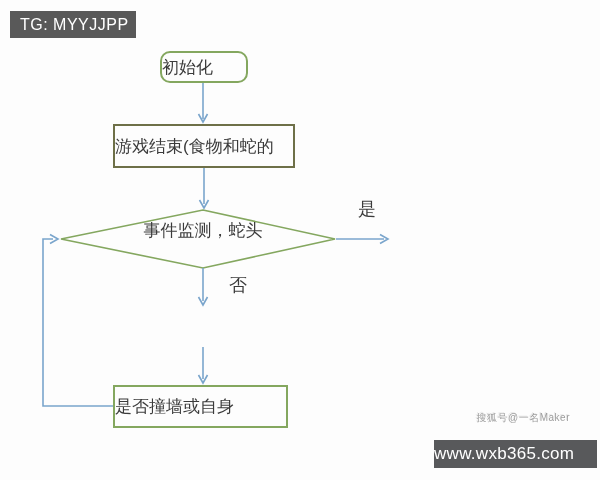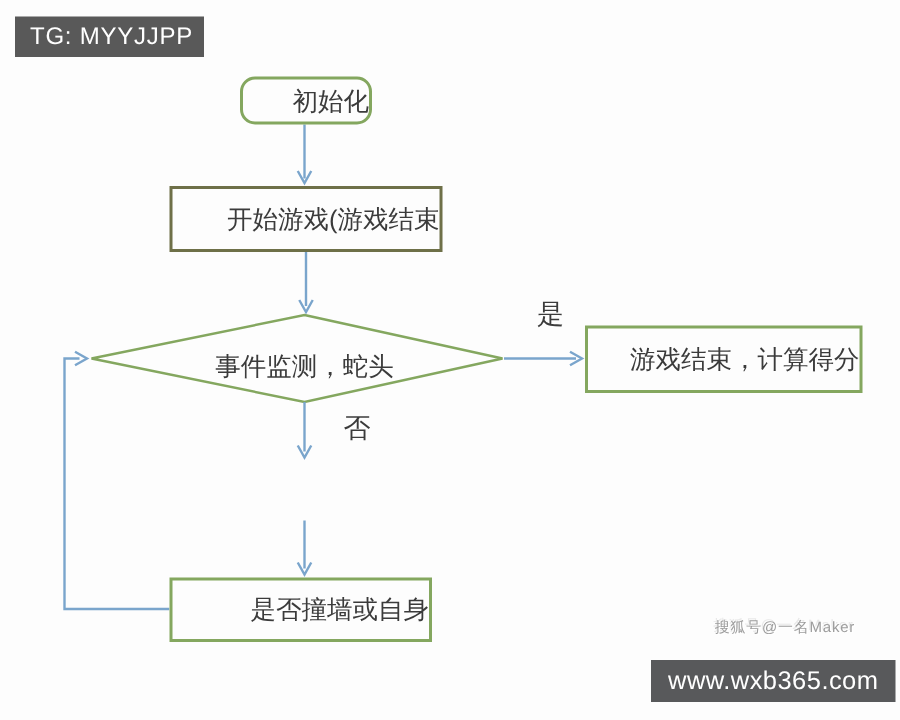--- a/index.html
+++ b/index.html
@@ -28,57 +28,57 @@
   svg.connectors{position:absolute;left:0;top:0;width:600px;height:480px;}
   .conn{stroke:var(--line_blue);stroke-width:1.6;fill:none;}
   .diamond-shape{stroke:var(--border_green);stroke-width:1.6;fill:#fdfdfd;}
 
   
   .node{
     position:absolute;
     box-sizing:border-box;
     background:#fdfdfd;
     display:flex;flex-direction:column;
-    align-items:flex-end;justify-content:center;
+    align-items:flex-start;justify-content:center;
     text-align:center;
     font-size:17px;
     line-height:21px;
   }
   .node.green{border:2px solid var(--border_green);}
   .node.olive{border:2px solid var(--border_olive);}
   .node.rounded{border-radius:10px;}
 
   .n-init{left:160px;top:51px;width:88px;height:32px;}
   .n-start{left:113px;top:124px;width:182px;height:44px;}
   .n-gameover{left:390px;top:217px;width:185px;height:45px;}
   .n-eat{left:113px;top:306px;width:180px;height:41px;}
   .n-grow{left:113px;top:385px;width:175px;height:43px;}
 
   .diamond-text{
-    position:absolute;left:93px;top:234px;width:220px;
+    position:absolute;left:93px;top:220px;width:220px;
     text-align:center;font-size:17px;line-height:22px;
   }
 
   .edge-label{position:absolute;font-size:18px;color:#3b3b3b;}
   .lbl-yes{left:358px;top:197px;}
   .lbl-no{left:229px;top:273px;}
 
   
   .wm-sohu{
     position:absolute;right:30px;top:411px;
     font-size:10px;color:#9d9d9d;
     text-shadow:1px 1px 0 #ffffff, -1px -1px 0 #e8e8e8;
     letter-spacing:.5px;
   }
   .wm-bar{
     position:absolute;left:434px;top:440px;
     width:163px;height:28px;
     background:var(--watermark_bar_bg);
     color:#fff;font-size:17px;
-    display:flex;align-items:center;justify-content:center;
+    display:flex;align-items:center;justify-content:flex-start;
     letter-spacing:.3px;
   }
 </style>
 </head>
 <body>
 
 <div class="canvas">
 
   <div class="tg-banner">
     <span>TG: MYYJJPP</span>
@@ -117,30 +117,27 @@
       <polyline class="conn" points="113,406 43,406 43,239 53,239"></polyline>
       <polyline class="conn" points="50,234.5 58,239 50,243.5"></polyline>
     </g>
   </svg>
 
   <div class="node green rounded n-init">
     <span>初始化</span>
   </div>
 
   <div class="node olive n-start">
-    <span>开始游戏(游戏结束</span>
+    <span>游戏结束(食物和蛇的</span>
   </div>
 
   <div class="diamond-text">
     <div>事件监测，蛇头</div>
   </div>
 
-  <div class="node green n-gameover">
-    <span>游戏结束，计算得分</span>
-  </div>
 
 
   <div class="node green n-grow">
     <span>是否撞墙或自身</span>
   </div>
 
   <div class="edge-label lbl-yes">是</div>
   <div class="edge-label lbl-no">否</div>
 
   <div class="wm-sohu">搜狐号@一名Maker</div>

